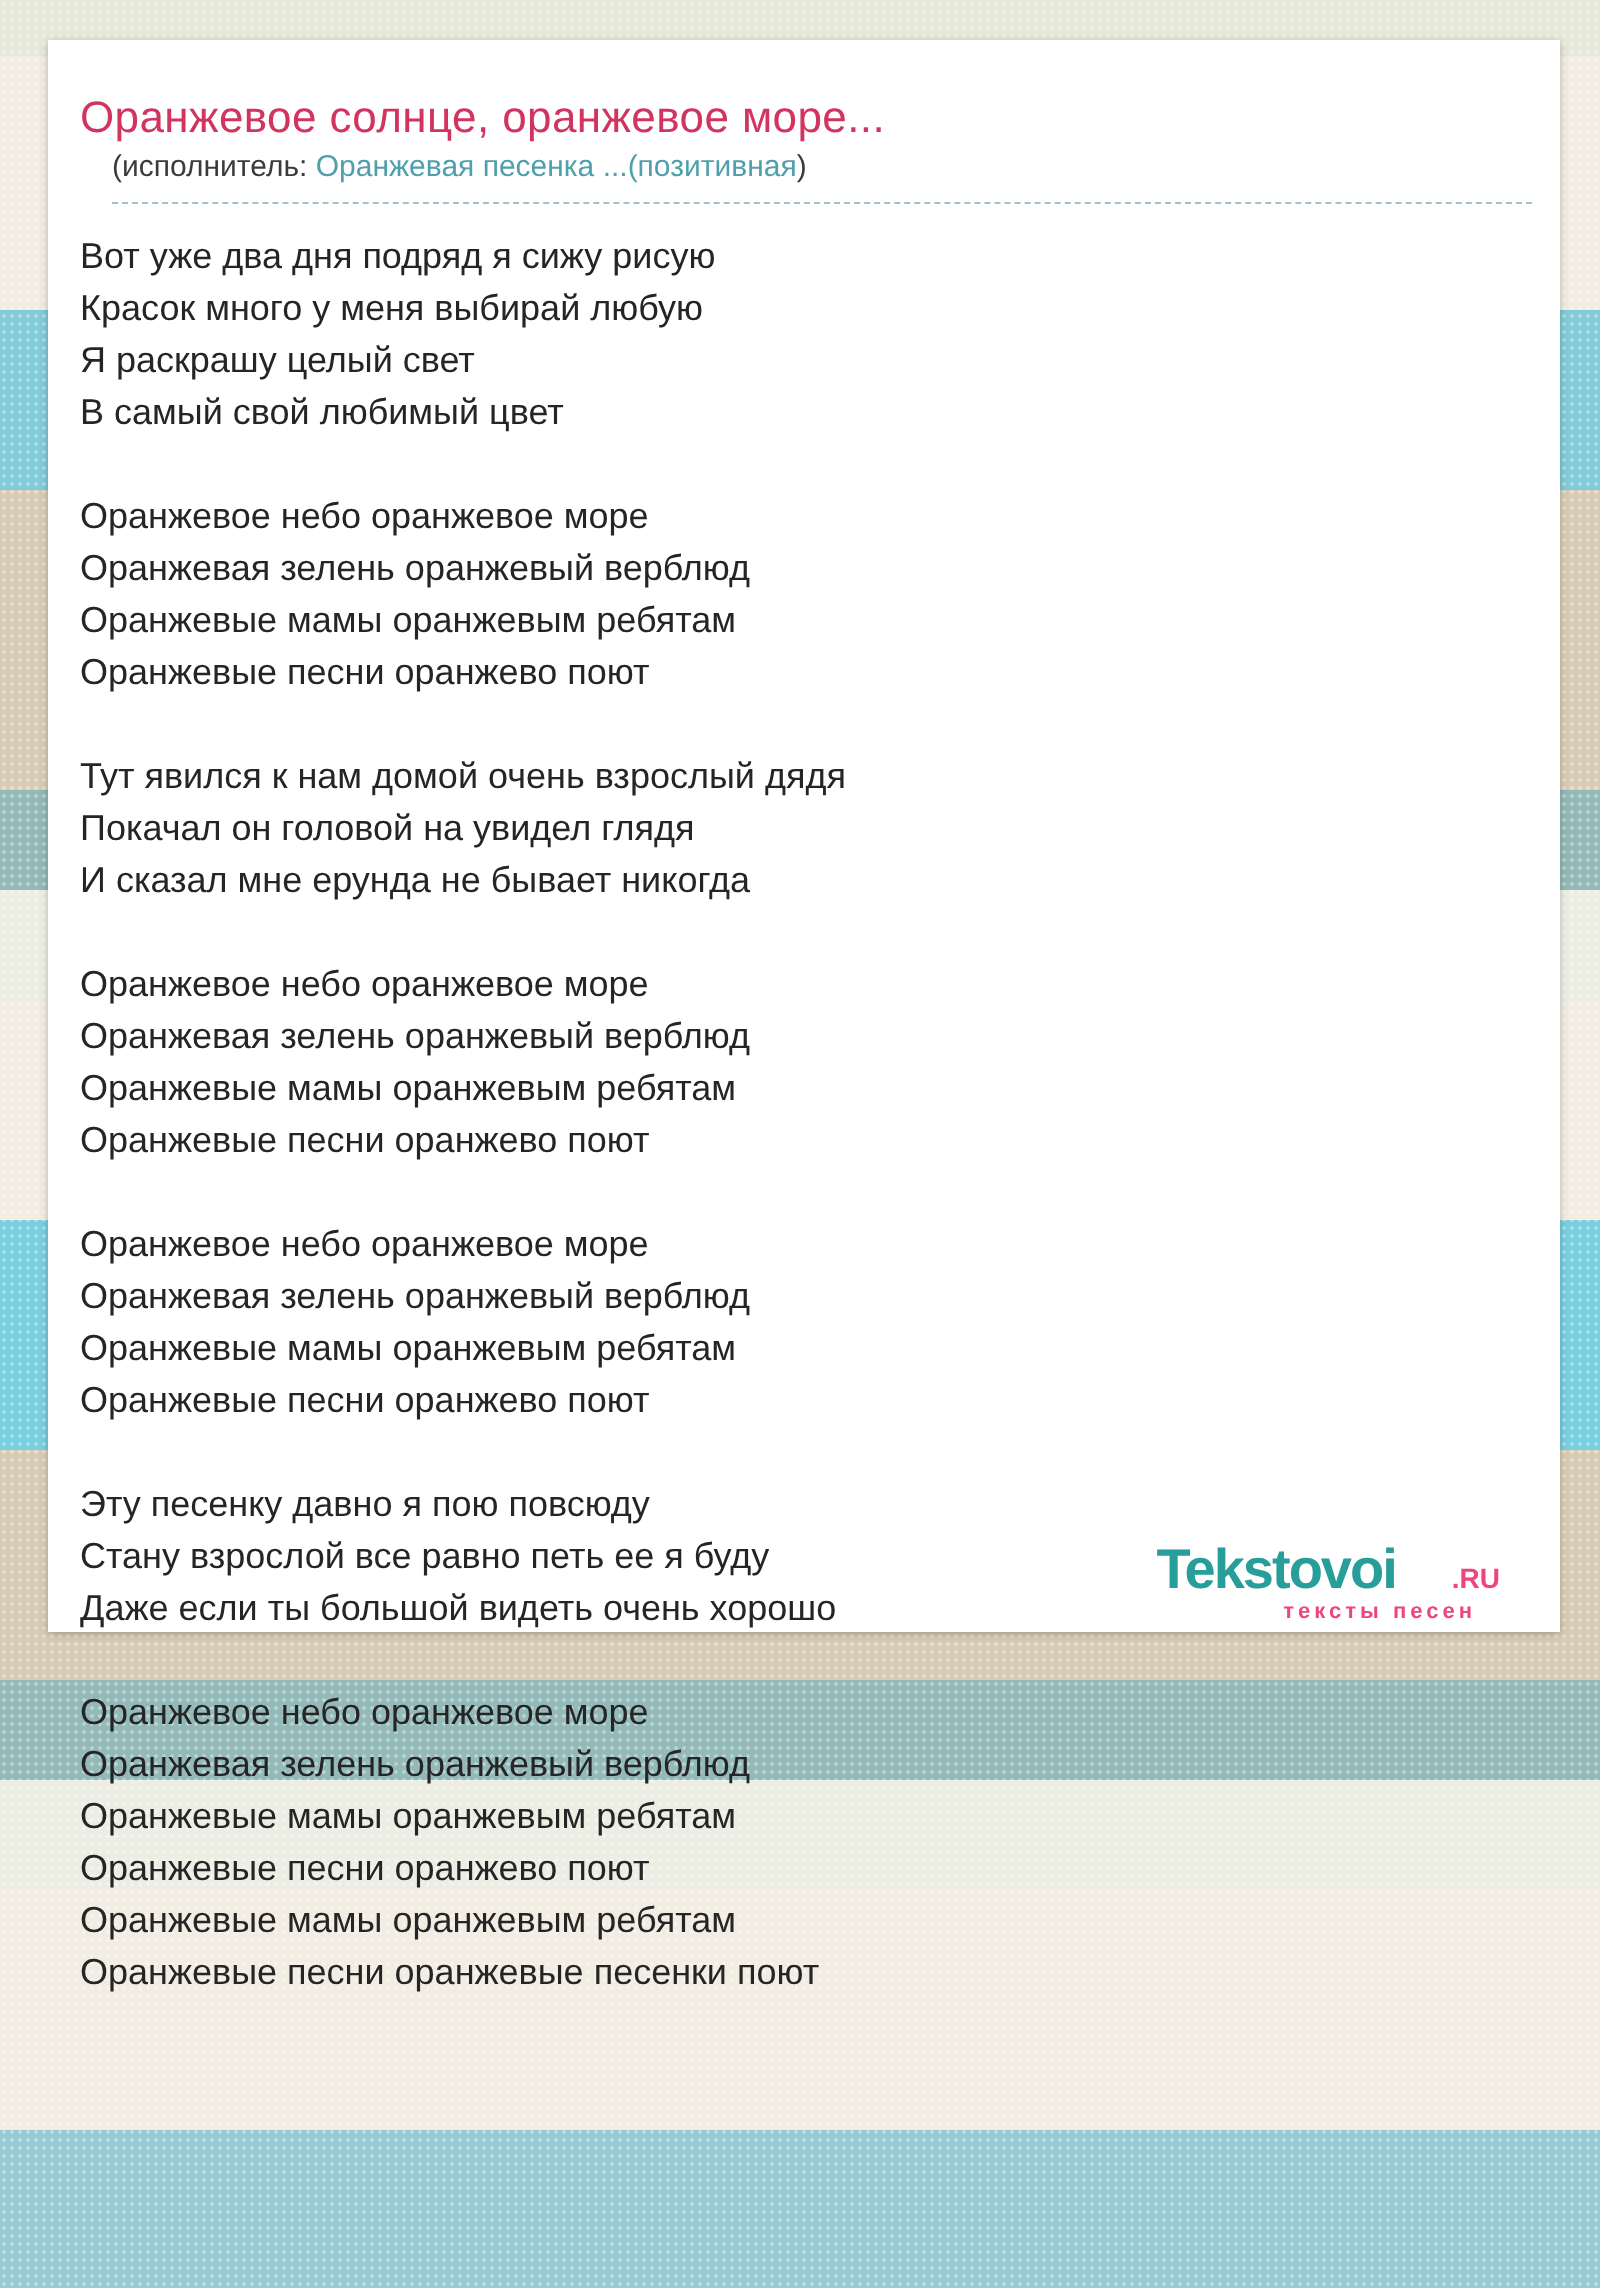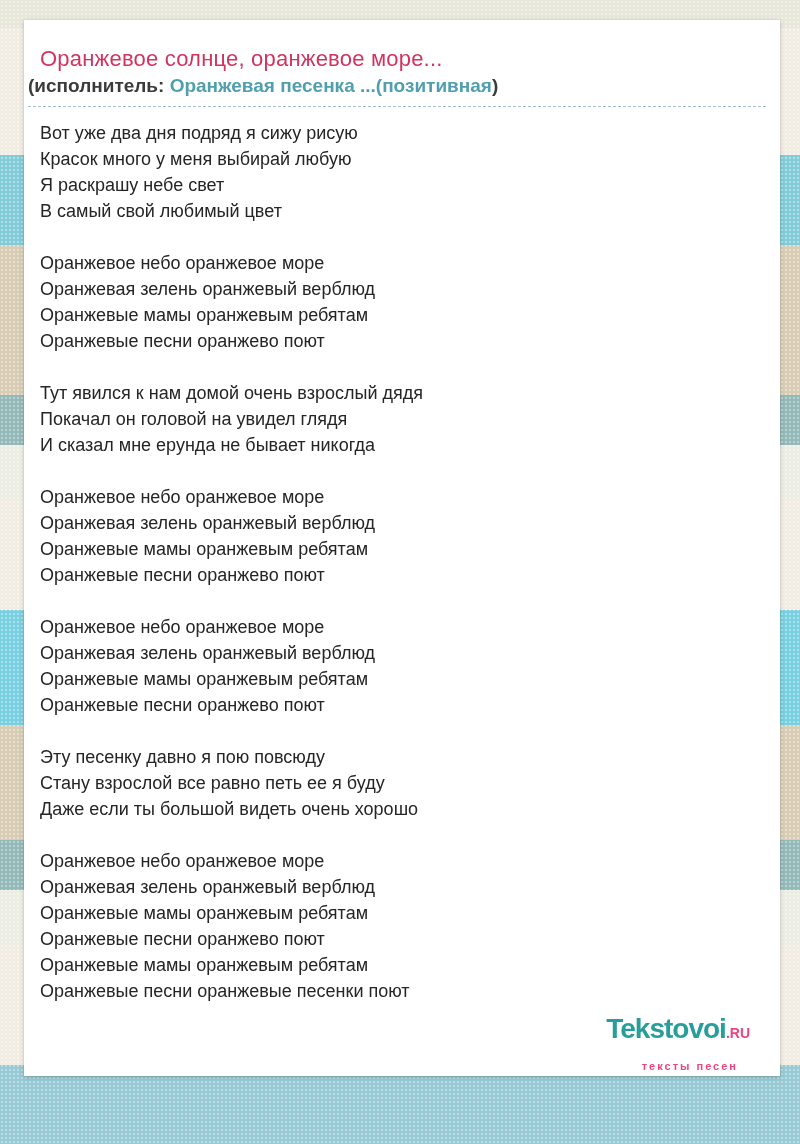--- a/index.html
+++ b/index.html
@@ -32,38 +32,37 @@
     inset: 0;
     background-image: radial-gradient(rgba(255,255,255,0.35) 1px, transparent 1px);
     background-size: 4px 4px;
     pointer-events: none;
   }
   .card {
     position: absolute;
     left: 24px;
     top: 20px;
     width: 756px;
-    height: 1056px;
+    height: 796px;
     background: #ffffff;
     box-shadow: 0 1px 4px rgba(0,0,0,0.25);
   }
   .page-title {
     margin: 26px 14px 3px 16px;
     font-size: 22px;
     font-weight: 400;
     color: var(--title-pink, #d1345f);
     letter-spacing: 0.2px;
   }
   .artist-line {
-    margin: 0 14px 0 4px;
+    margin: 0 14px 0 32px;
     padding-bottom: 9px;
-    font-size: 19px;
+    font-size: 15px;
     color: #3b3b3b;
     border-bottom: 1px dashed #a4c0cd;
-    font-weight: bold;
   }
   .artist-link {
     color: var(--link-teal, #4f9fad);
     text-decoration: none;
     cursor: pointer;
   }
   .lyrics {
     margin: 13px 16px 0 16px;
     font-size: 18px;
     line-height: 26px;
@@ -85,23 +84,24 @@
     font-size: 28px;
     font-weight: 700;
     color: var(--logo-teal, #289e9a);
     letter-spacing: -1px;
   }
   .logo-tld {
     font-size: 14px;
     font-weight: 700;
     color: var(--logo-pink, #ef4480);
     letter-spacing: 0;
+    margin-left: 28px;
   }
   .logo-tagline {
-    margin-top: 18px;
+    margin-top: 2px;
     padding-right: 12px;
     font-size: 11px;
     font-weight: 700;
     letter-spacing: 2px;
     color: var(--logo-pink, #ef4480);
   }
 </style>
 </head>
 <body>
 
@@ -109,21 +109,21 @@
 
   <h1 class="page-title">Оранжевое солнце, оранжевое море...</h1>
 
   <div class="artist-line">
     <span>(исполнитель: </span><a class="artist-link">Оранжевая песенка ...(позитивная</a><span>)</span>
   </div>
 
   <div class="lyrics">
     <p>Вот уже два дня подряд я сижу рисую
 Красок много у меня выбирай любую
-Я раскрашу небе свет
+Я раскрашу целый свет
 В самый свой любимый цвет</p>
     <p>Оранжевое небо оранжевое море
 Оранжевая зелень оранжевый верблюд
 Оранжевые мамы оранжевым ребятам
 Оранжевые песни оранжево поют</p>
     <p>Тут явился к нам домой очень взрослый дядя
 Покачал он головой на увидел глядя
 И сказал мне ерунда не бывает никогда</p>
     <p>Оранжевое небо оранжевое море
 Оранжевая зелень оранжевый верблюд

